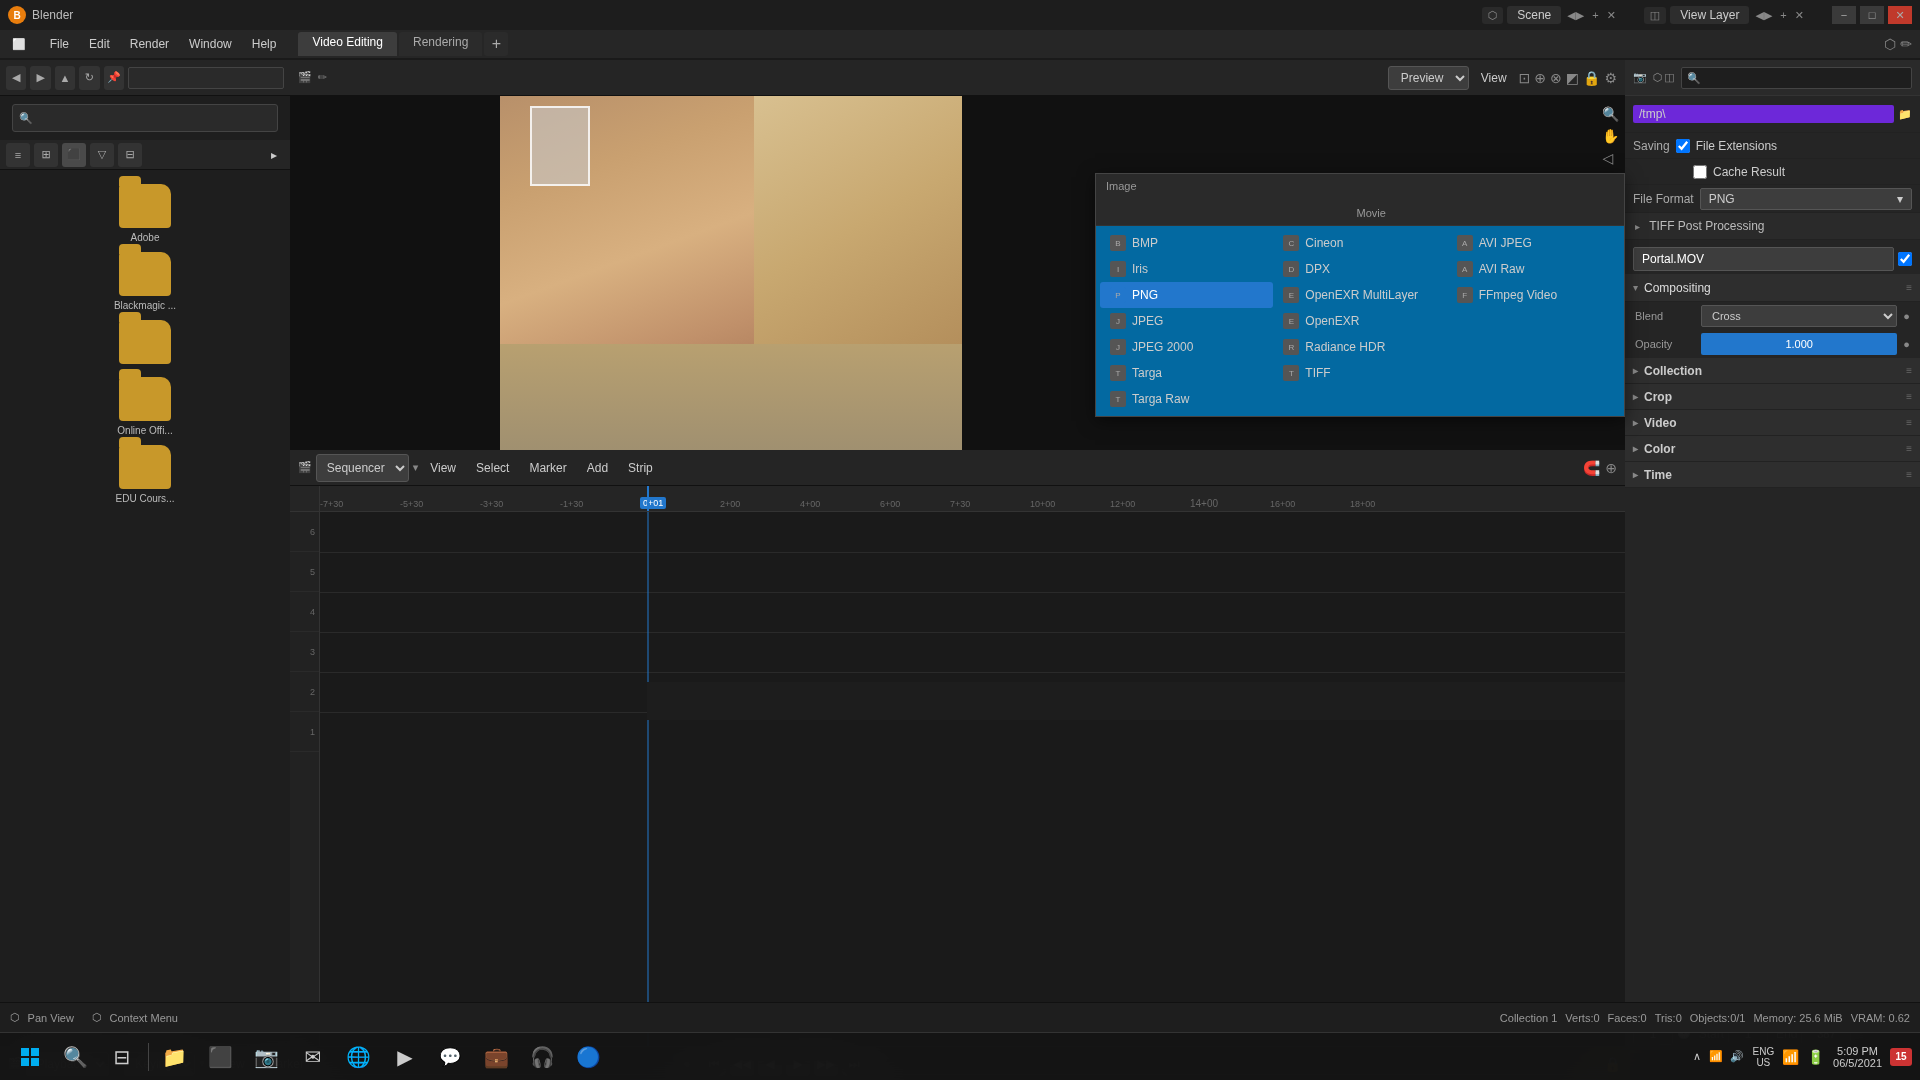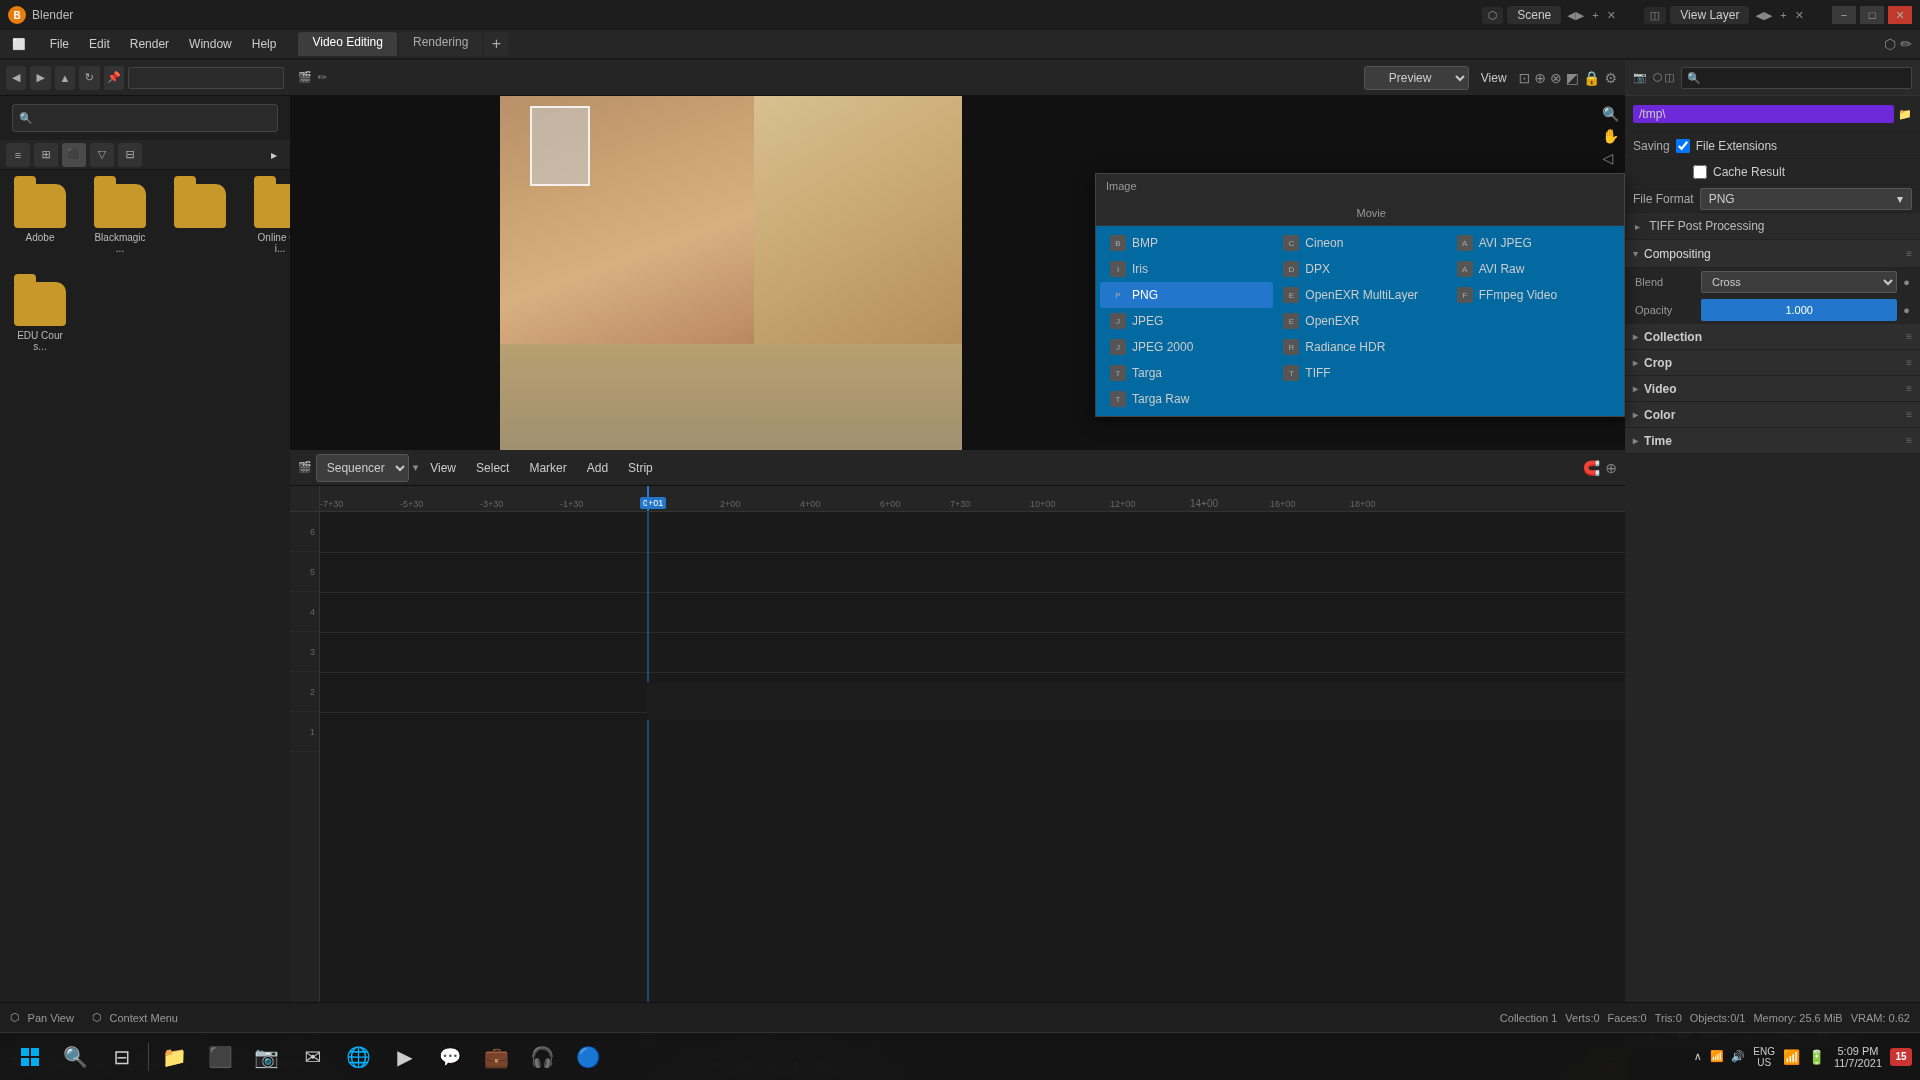--- a/index.html
+++ b/index.html
@@ -116,22 +116,22 @@
       display: flex;
       align-items: center;
       padding: 0 6px;
       gap: 4px;
       border-bottom: 1px solid #111;
     }
     .sidebar-grid {
       flex: 1;
       padding: 10px;
       display: grid;
-      grid-template-columns: repeat(4, 1fr);
-      gap: 20px;
+      grid-template-columns: repeat(1, 1fr);
+      gap: 1px;
       overflow-y: auto;
     }
     .folder-item {
       display: flex;
       flex-direction: column;
       align-items: center;
       gap: 4px;
       cursor: pointer;
       padding: 4px;
       border-radius: 4px;
@@ -165,21 +165,21 @@
       display: flex;
       align-items: center;
       padding: 0 8px;
       gap: 6px;
       border-bottom: 1px solid #111;
     }
     .preview-select {
       background: #3d3d3d;
       border: 1px solid #555;
       color: #ccc;
-      padding: 2px 20px;
+      padding: 2px 8px;
       font-size: 12px;
       border-radius: 3px;
       height: 24px;
     }
     .seq-toolbar {
       height: 36px;
       background: #252525;
       display: flex;
       align-items: center;
       padding: 0 8px;
@@ -705,20 +705,24 @@
       </div>
     </div>
 
     <div class="tiff-section">
       <span style="margin-right:6px;color:#888;font-size:10px;">▸</span>
       <span>TIFF Post Processing</span>
     </div>
 
     <div style="height:1px;background:#222;"></div>
 
+    <div style="display:flex;align-items:center;height:30px;padding:0 8px;gap:4px;margin-top:4px;">
+      <input type="text" style="flex: 1 1 0%; height: 24px; background: rgb(61, 61, 61); border: 1px solid rgb(85, 85, 85); color: rgb(255, 255, 255); padding: 0px 8px; font-size: 12px; border-radius: 2px;" value="Portal.MOV">
+      <input type="checkbox" checked="" style="width: 14px; height: 14px;">
+    </div>
 
     <div class="compositing-header">
       <span style="color:#888;font-size:10px;">▾</span>
       <span>Compositing</span>
       <span style="margin-left:auto;font-size:10px;color:#666;">≡</span>
     </div>
 
     <div class="blend-row">
       <span style="font-size:11px;color:#999;flex-shrink:0;width:60px;">Blend</span>
       <select class="blend-select">
@@ -929,19 +933,19 @@
       <span style="cursor:pointer;">📶</span>
       <span style="cursor:pointer;">🔊</span>
       <div style="display:flex;flex-direction:column;align-items:center;font-size:10px;cursor:pointer;">
         <span>ENG</span>
         <span>US</span>
       </div>
       <span style="cursor:pointer;font-size:14px;">📶</span>
       <span style="cursor:pointer;font-size:14px;">🔋</span>
       <div class="taskbar-clock">
         <span>5:09 PM</span>
-        <span>11/7/2021</span>
+        <span>06/5/2021</span>
       </div>
       <div style="background:#cc3333;color:white;border-radius:3px;width:22px;height:18px;display:flex;align-items:center;justify-content:center;font-size:10px;font-weight:bold;cursor:pointer;">15</div>
     </div>
   </div>
 
 </div>
 
 </body></html>

